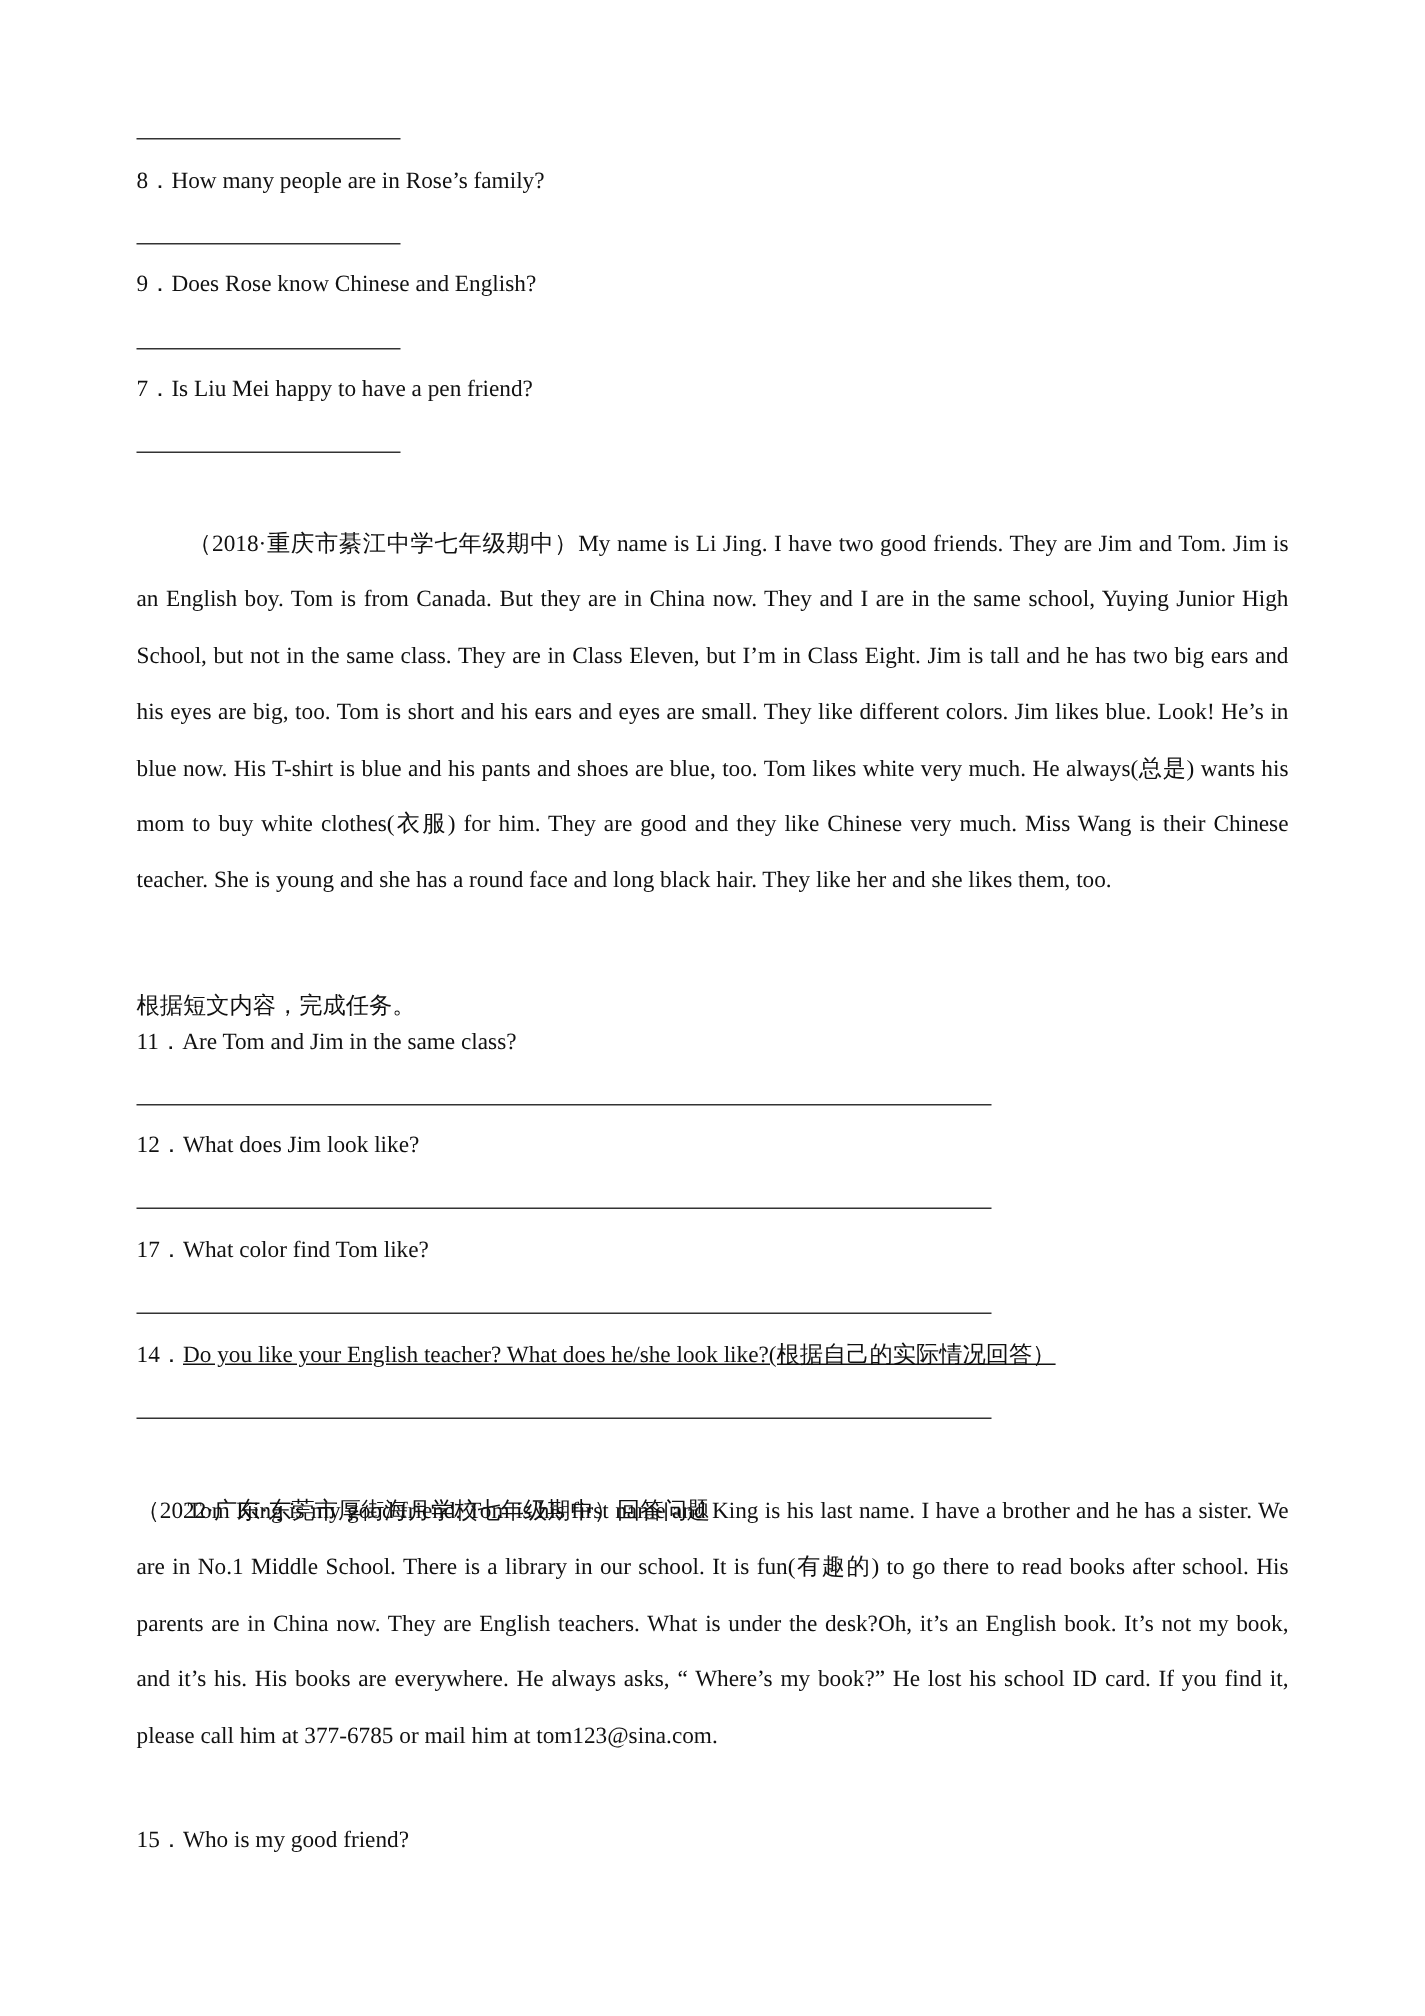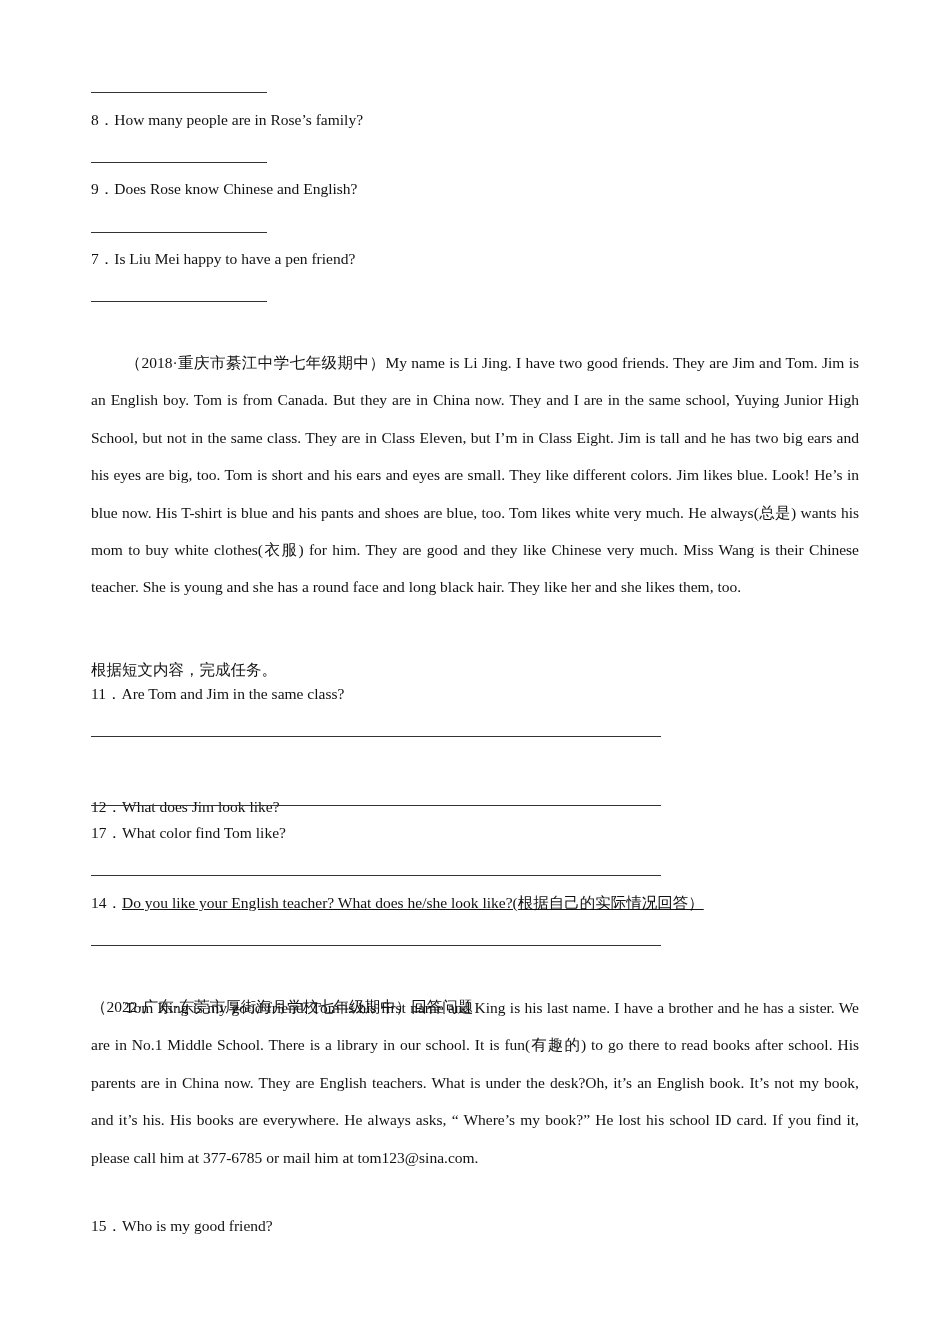--- a/index.html
+++ b/index.html
@@ -37,21 +37,21 @@
   <span class="indent"></span><span>（2018·重庆市綦江中学七年级期中）</span><span>My name is Li Jing. I have two good friends. They are Jim and Tom. Jim is an English boy. Tom is from Canada. But they are in China now. They and I are in the same school, Yuying Junior High School, but not in the same class. They are in Class Eleven, but I’m in Class Eight. Jim is tall and he has two big ears and his eyes are big, too. Tom is short and his ears and eyes are small. They like different colors. Jim likes blue. Look! He’s in blue now. His T-shirt is blue and his pants and shoes are blue, too. Tom likes white very much. He always(总是) wants his mom to buy white clothes(衣服) for him. They are good and they like Chinese very much. Miss Wang is their Chinese teacher. She is young and she has a round face and long black hair. They like her and she likes them, too.</span>
 </div>
 
 <div class="abs" style="left:91px; top:650px;margin-top:10px;">根据短文内容，完成任务。</div>
 
 <div class="q" style="top:684px;">
   <span class="num">11．</span><span>Are Tom and Jim in the same class?</span>
 </div>
 <div class="line" style="left:91px; top:736px; width:570px;"></div>
 
-<div class="q" style="top:753px;margin-top:44px;">
+<div class="q" style="top:753px;">
   <span class="num">12．</span><span>What does Jim look like?</span>
 </div>
 <div class="line" style="left:91px; top:805px; width:570px;"></div>
 
 <div class="q" style="top:823px;">
   <span class="num">17．</span><span>What color find Tom like?</span>
 </div>
 <div class="line" style="left:91px; top:875px; width:570px;"></div>
 
 <div class="q" style="top:893px;text-decoration:underline;">

